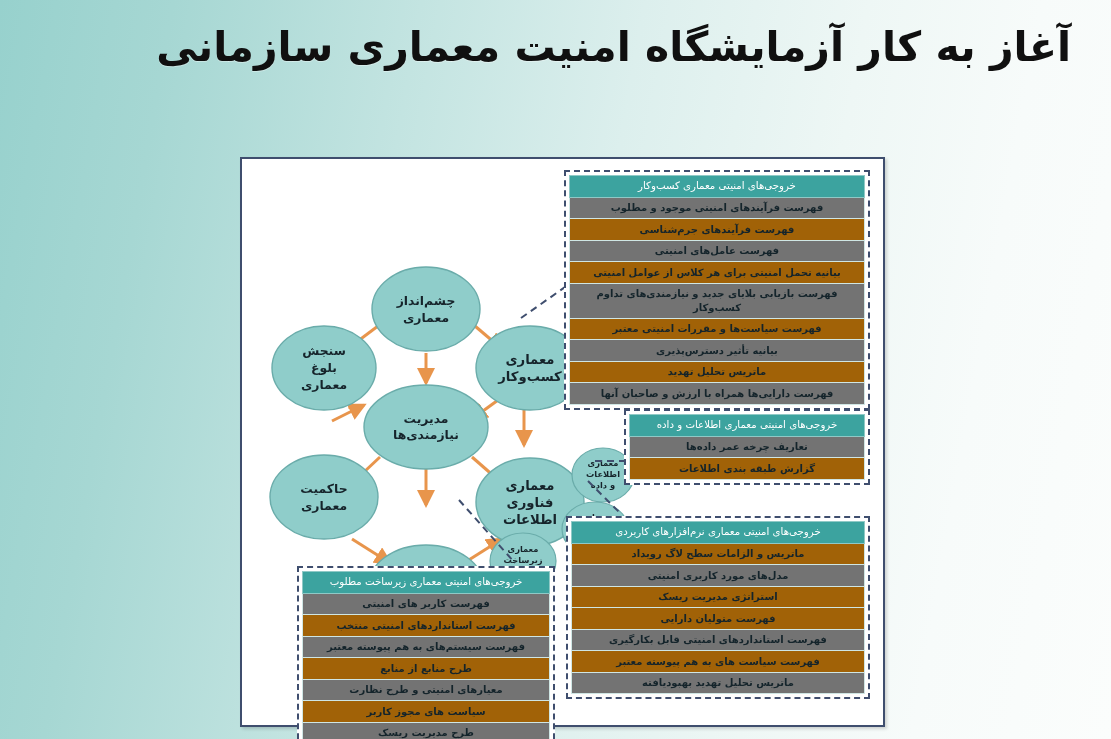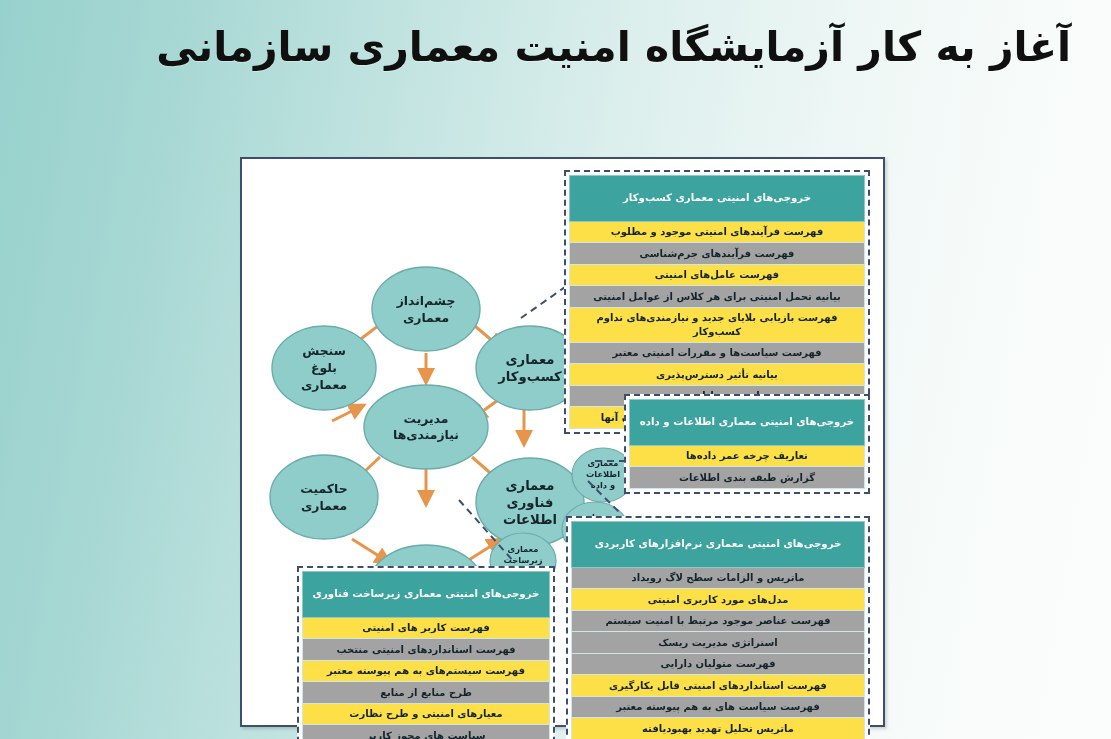--- a/index.html
+++ b/index.html
@@ -49,37 +49,37 @@
     background:#ffffff;
     box-sizing:border-box;
     padding:3px;
   }
   table.t{
     width:100%;border-collapse:collapse;table-layout:fixed;
     direction:rtl;
   }
   table.t th{
     background:#3ca39f;color:#ffffff;
-    font-size:10.2px;font-weight:bold;
-    padding:16px 4px;text-align:center;
+    font-size:10.2px;font-weight:normal;
+    padding:4px 4px;text-align:center;
     border:1px solid #8fc9c6;
     line-height:1.25;
   }
   table.t td{
     font-size:10px;color:#14242b;font-weight:bold;
     padding:3.5px 5px;text-align:center;
     border:1px solid #cfe6e4;
     line-height:1.35;
   }
-  table.t tr.alt td{background:#fde047;}
-  table.t tr.plain td{background:#a3a3a3;margin-top:20px;}
+  table.t tr.alt td{background:#737373;}
+  table.t tr.plain td{background:#a16207;margin-top:20px;}
 
   
   #tbl-business{left:564px;top:170px;width:306px;}
-  #tbl-data{left:624px;top:394px;width:246px;}
+  #tbl-data{left:624px;top:409px;width:246px;}
   #tbl-apps{left:566px;top:516px;width:304px;}
   #tbl-infra{left:297px;top:566px;width:258px;}
 
   
   .leader{position:absolute;left:0;top:0;width:1111px;height:739px;pointer-events:none;}
 </style>
 </head>
 <body>
 
 <div class="title-wrap">
@@ -232,23 +232,20 @@
         </tr>
     </thead>
     <tbody>
       <tr class="plain">
           <td>ماتریس و الزامات سطح لاگ رویداد</td>
         </tr>
       <tr class="alt">
           <td>مدل‌های مورد کاربری امنیتی</td>
         </tr>
       <tr class="plain">
-          <td>فهرست عناصر موجود مرتبط با امنیت سیستم</td>
-        </tr>
-      <tr class="plain">
           <td>استراتژی مدیریت ریسک</td>
         </tr>
       <tr class="plain">
           <td>فهرست متولیان دارایی</td>
         </tr>
       <tr class="alt">
           <td>فهرست استانداردهای امنیتی قابل بکارگیری</td>
         </tr>
       <tr class="plain">
           <td>فهرست سیاست های به هم پیوسته معتبر</td>
@@ -257,21 +254,21 @@
           <td>ماتریس تحلیل تهدید بهبودیافته</td>
         </tr>
     </tbody>
   </table>
 </div>
 
 <div class="tbl-box" id="tbl-infra">
   <table class="t">
     <thead>
       <tr>
-          <th>خروجی‌های امنیتی معماری زیرساخت فناوری</th>
+          <th>خروجی‌های امنیتی معماری زیرساخت مطلوب</th>
         </tr>
     </thead>
     <tbody>
       <tr class="alt">
           <td>فهرست کاربر های امنیتی</td>
         </tr>
       <tr class="plain">
           <td>فهرست استانداردهای امنیتی منتخب</td>
         </tr>
       <tr class="alt">

